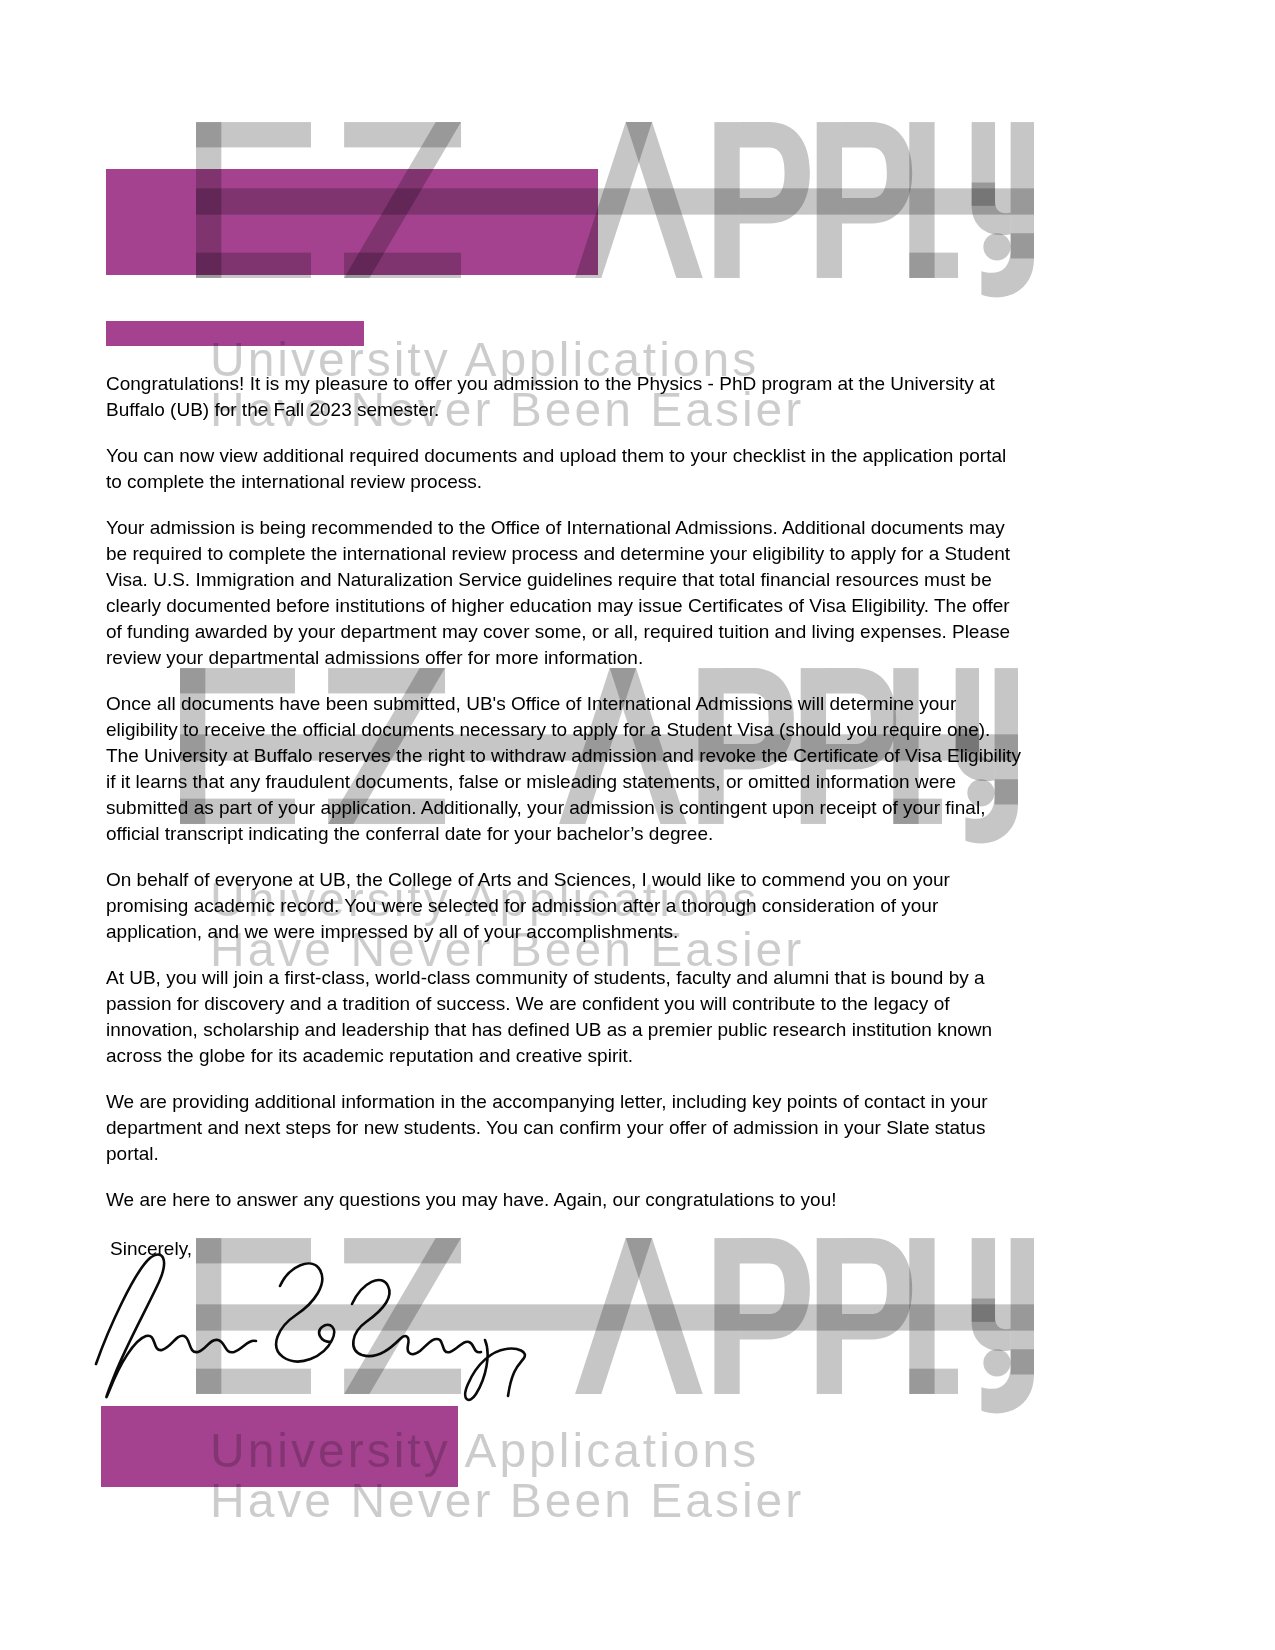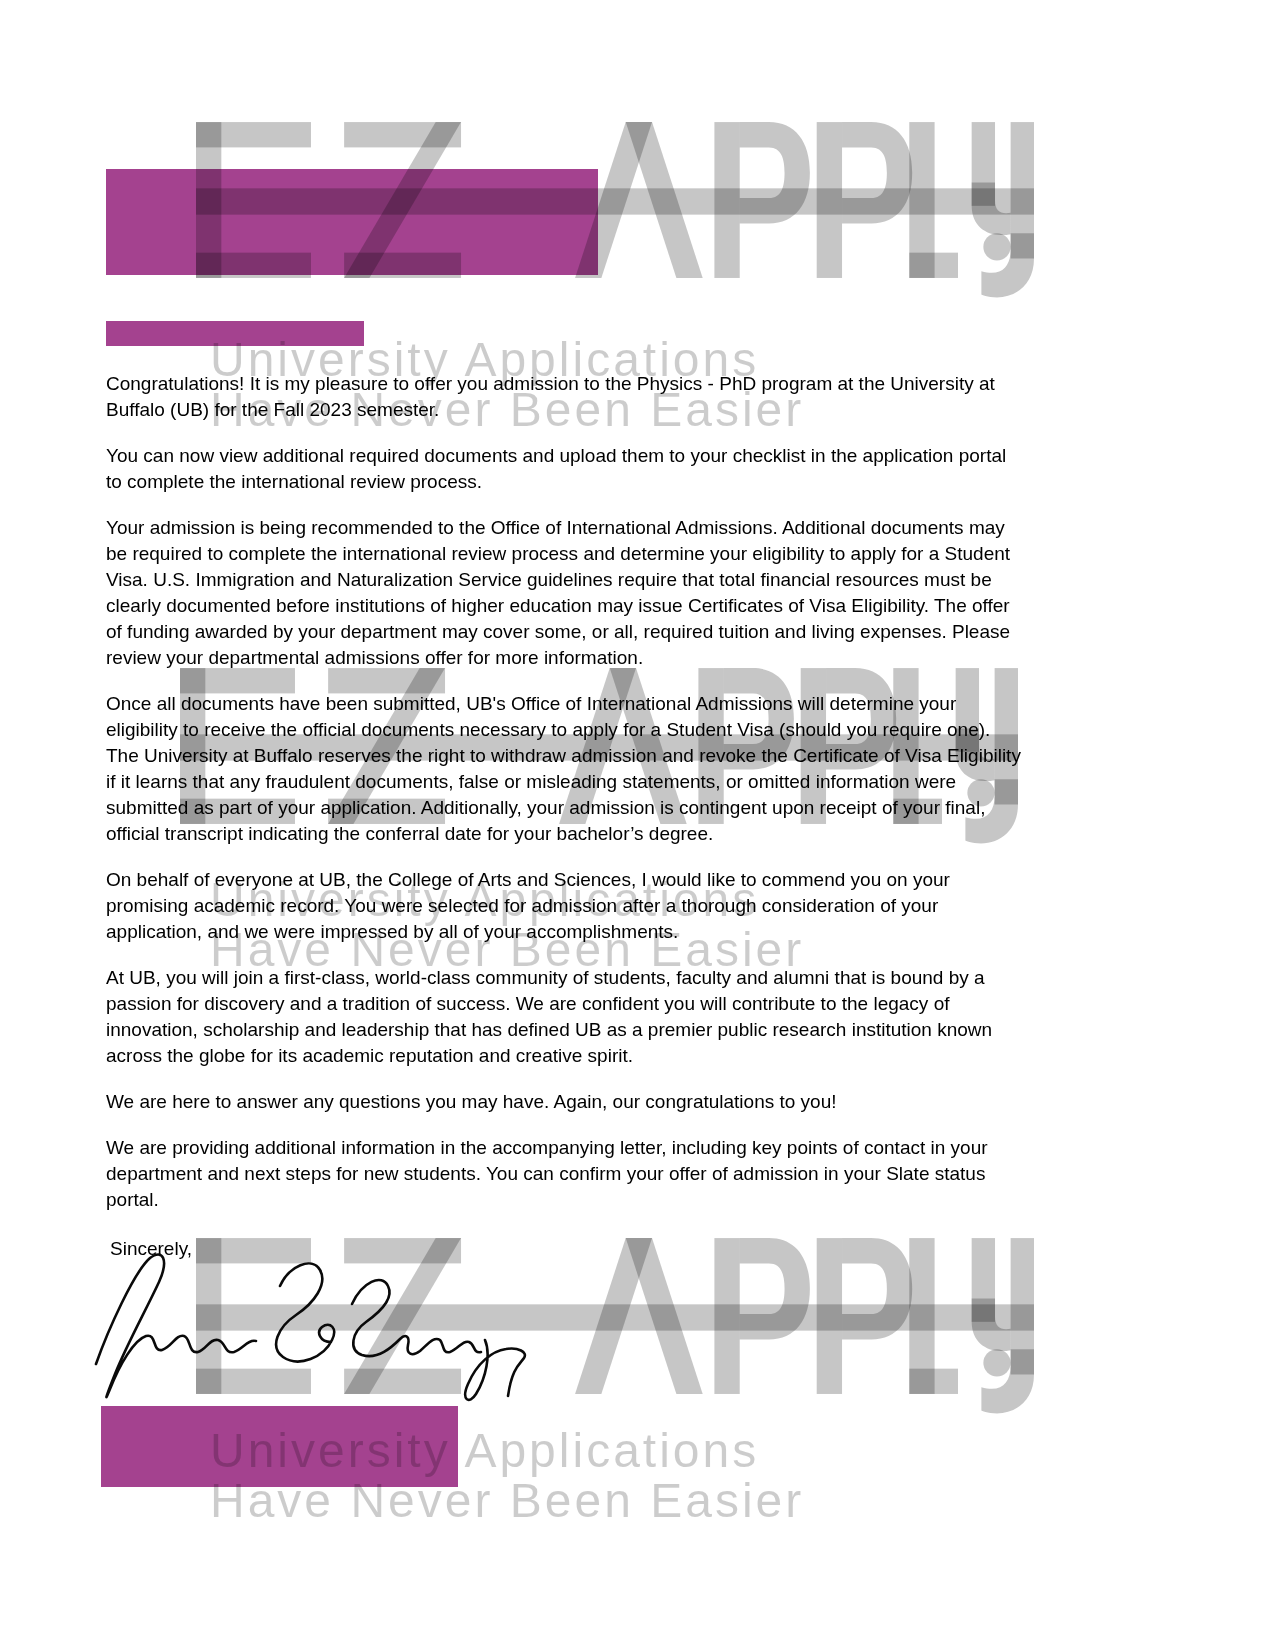--- a/index.html
+++ b/index.html
@@ -176,24 +176,24 @@
 if it learns that any fraudulent documents, false or misleading statements, or omitted information were
 submitted as part of your application. Additionally, your admission is contingent upon receipt of your final,
 official transcript indicating the conferral date for your bachelor’s degree.</p>
   <p class="para">On behalf of everyone at UB, the College of Arts and Sciences, I would like to commend you on your
 promising academic record. You were selected for admission after a thorough consideration of your
 application, and we were impressed by all of your accomplishments.</p>
   <p class="para">At UB, you will join a first-class, world-class community of students, faculty and alumni that is bound by a
 passion for discovery and a tradition of success. We are confident you will contribute to the legacy of
 innovation, scholarship and leadership that has defined UB as a premier public research institution known
 across the globe for its academic reputation and creative spirit.</p>
-  <p class="para">We are here to answer any questions you may have. Again, our congratulations to you!</p>
   <p class="para">We are providing additional information in the accompanying letter, including key points of contact in your
 department and next steps for new students. You can confirm your offer of admission in your Slate status
 portal.</p>
+  <p class="para">We are here to answer any questions you may have. Again, our congratulations to you!</p>
   <p class="closing">Sincerely,</p>
 </div>
 
 <svg class="signature" width="450" height="168" viewBox="0 0 450 168" aria-label="Robin G Schulze">
   <g fill="none" stroke="#0a0a0a" stroke-width="2.6" stroke-linecap="round" stroke-linejoin="round">
 
     <path d="M8,118 C20,84 46,26 62,12 C75,2 81,14 71,36 C57,66 39,98 27,128 C19,148 15,160 22,143 C32,118 46,94 58,90 C69,87 64,106 74,104 C84,101 88,88 96,90 C103,92 100,108 110,106 C118,104 122,92 130,94 C138,96 136,108 146,106 C155,103 160,93 168,95"></path>
 
     <path d="M192,40 C201,20 224,10 232,24 C240,38 226,57 208,69 C190,81 181,101 195,111 C211,122 236,111 244,94 C250,82 242,75 234,81 C228,86 232,96 243,96"></path>
 

